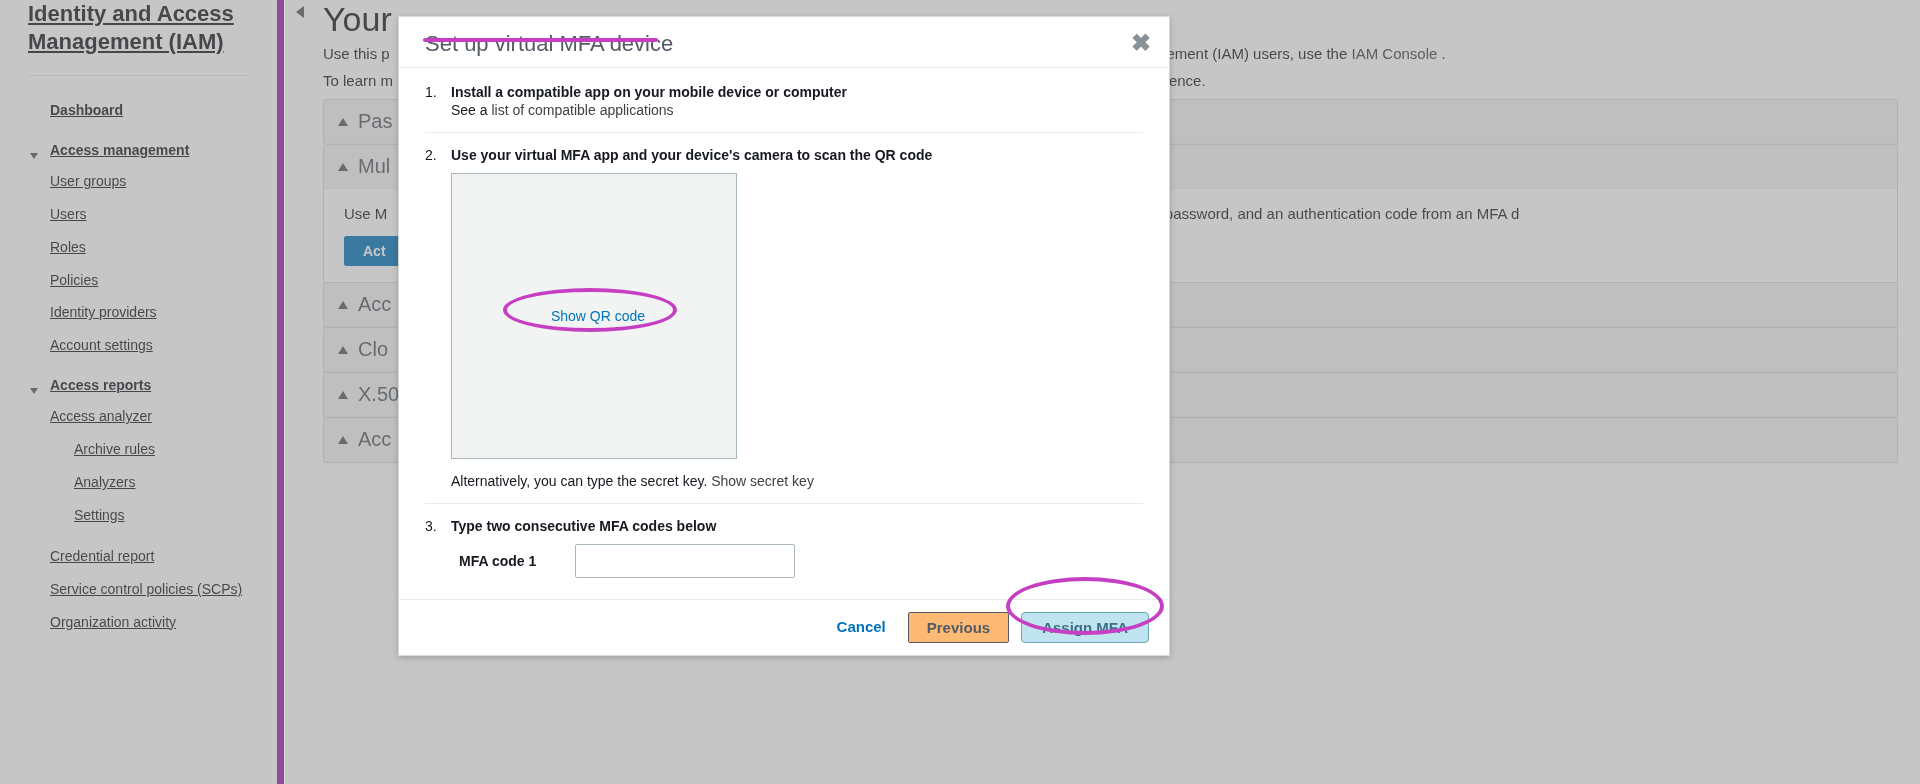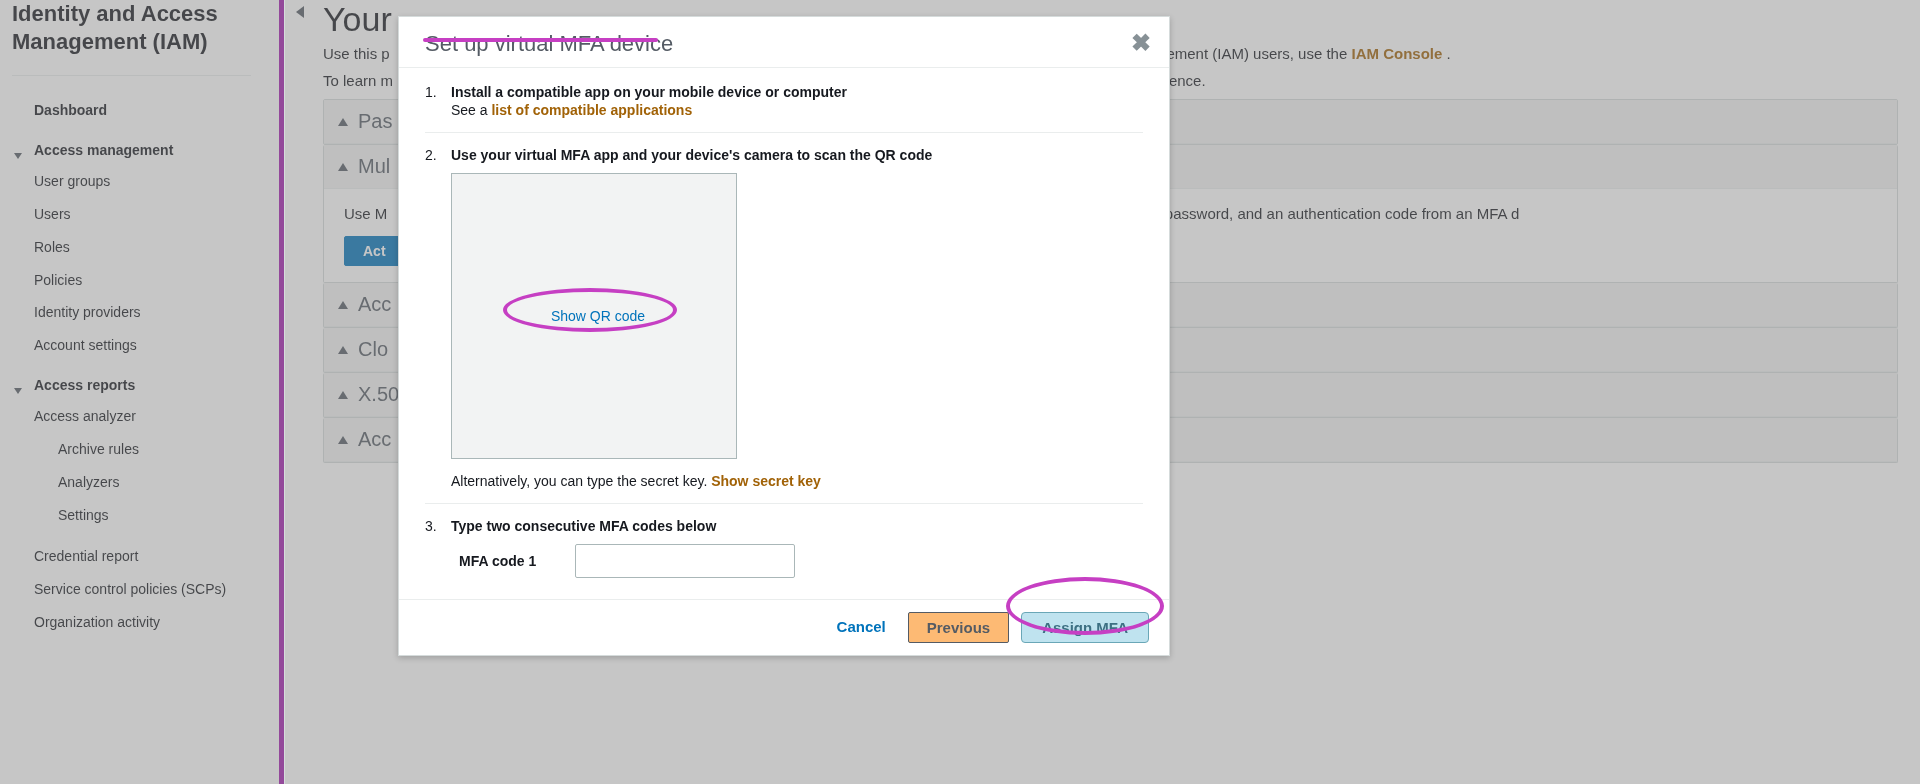--- a/index.html
+++ b/index.html
@@ -17,23 +17,24 @@
 
 .wrap { display: flex; height: 100%; }
 .sidebar {
   width: 285px;
   background: #fff;
   border-right: 1px solid #d5dbdb;
   padding: 0 0 0 0;
   overflow-y: auto;
 }
 .sidebar-scroll {
-  padding: 0 28px 20px 12px;
+  padding: 0 28px 20px 28px;
   height: 100%;
-  border-right: 5px solid #a21caf;
+  border-right: 7px solid #a21caf;
+  text-decoration: underline;
 }
 .brand {
   font-size: 22px;
   font-weight: 700;
   line-height: 1.25;
   padding: 0 0 12px 0;
 }
 .brand-divider { border: none; border-top: 1px solid #eaeded; margin: 8px 0 18px 0; }
 .nav-item { padding: 7px 0 7px 22px; font-size: 14px; color: #16191f; cursor: pointer; line-height: 1.35; }
 .nav-item.bold { font-weight: 700; padding-left: 22px; }
@@ -64,21 +65,21 @@
 
 
 .main {
   flex: 1;
   padding: 0 22px 0 8px;
   position: relative;
   overflow: hidden;
 }
 .page-title { font-size: 34px; font-weight: 400; color: #16191f; margin-bottom: 6px; }
 .intro { font-size: 15px; color: #16191f; margin-bottom: 10px; }
-.link { color: #a16207; cursor: pointer; font-weight: bold; }
+.link { color: #404040; cursor: pointer; }
 .panel {
   border: 1px solid #d5dbdb;
   border-radius: 2px;
   margin-bottom: 0;
 }
 .panel-head {
   background: #f2f3f3;
   padding: 10px 14px;
   font-size: 20px;
   color: #545b64;

